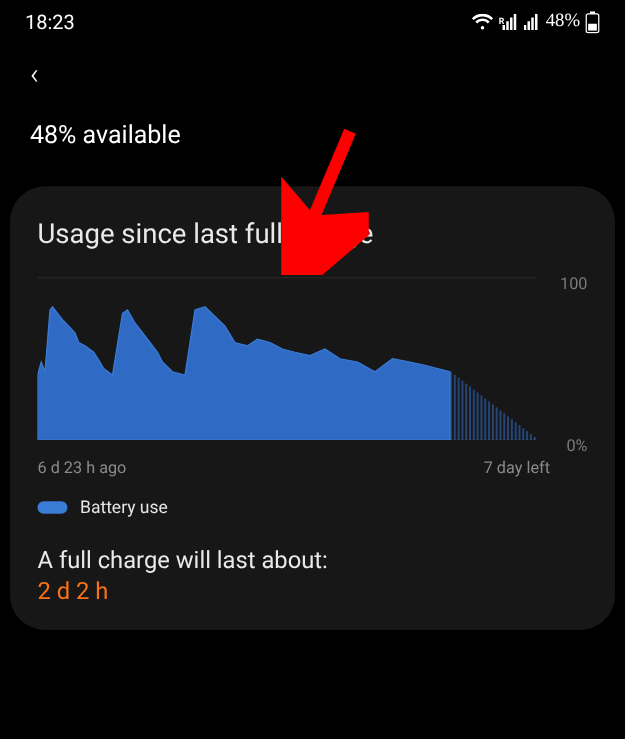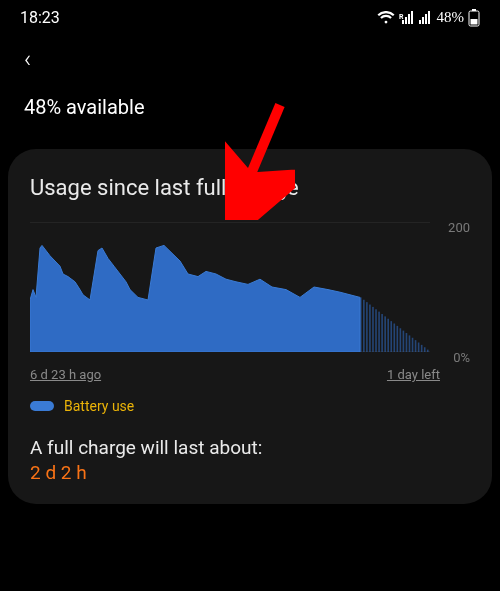--- a/index.html
+++ b/index.html
@@ -11,23 +11,23 @@
   .back-chevron { font-size: 24px; font-weight: 300; }
   .header-title { font-size: 24px; font-weight: 400; }
   .available { padding: 2px 24px 30px 24px; font-size: 20px; font-weight: 400; }
   .card { background: #171717; border-radius: 28px; margin: 0 8px; padding: 26px 22px 20px 22px; }
   .card-title { font-size: 22px; font-weight: 400; color: #eaeaea; margin-bottom: 22px; }
   .chart-wrap { position: relative; height: 135px; margin-bottom: 6px; }
   .chart-svg { position: absolute; left: 0; top: 0; }
   .y-label { position: absolute; right: 0; font-size: 13px; color: #7a7a7a; }
   .y-top { top: -2px; }
   .y-bot { bottom: -8px; }
-  .x-labels { display: flex; justify-content: space-between; font-size: 13px; color: #8a8a8a; margin-top: 10px; padding-right: 30px; text-decoration: underline; }
+  .x-labels { display: flex; justify-content: space-between; font-size: 13px; color: #8a8a8a; margin-top: 10px; padding-right: 30px; }
   .legend { margin-top: 16px; }
-  .legend-row { display: flex; align-items: center; gap: 10px; font-size: 14px; color: #eab308; margin-bottom: 4px; }
+  .legend-row { display: flex; align-items: center; gap: 10px; font-size: 14px; color: #e5e5e5; margin-bottom: 4px; }
   .swatch { width: 24px; height: 10px; border-radius: 5px; }
   .sw-use { background: #3a7bd5; }
   .sw-est { background: #2a3a6a; }
   .full-charge-label { margin-top: 22px; font-size: 19px; color: #eaeaea; }
   .full-charge-value { font-size: 19px; color: #f97316; margin-top: 2px; }
   .arrow { position: absolute; left: 225px; top: 100px; pointer-events: none; }
 </style>
 </head>
 <body>
 
@@ -93,27 +93,27 @@
           <rect x="378.69565217391306" y="113.38260869565218" width="1.6" height="16.61739130434782" fill="#2f6bc4" opacity="0.55"></rect>
           <rect x="381.7391304347826" y="115.75652173913043" width="1.6" height="14.243478260869566" fill="#2f6bc4" opacity="0.55"></rect>
           <rect x="384.7826086956522" y="118.1304347826087" width="1.6" height="11.869565217391298" fill="#2f6bc4" opacity="0.55"></rect>
           <rect x="387.82608695652175" y="120.50434782608696" width="1.6" height="9.495652173913044" fill="#2f6bc4" opacity="0.55"></rect>
           <rect x="390.8695652173913" y="122.87826086956521" width="1.6" height="7.12173913043479" fill="#2f6bc4" opacity="0.55"></rect>
           <rect x="393.9130434782609" y="125.25217391304348" width="1.6" height="4.747826086956522" fill="#2f6bc4" opacity="0.55"></rect>
           <rect x="396.95652173913044" y="127.62608695652175" width="1.6" height="2.373913043478254" fill="#2f6bc4" opacity="0.55"></rect>
           <rect x="400" y="130" width="1.6" height="0" fill="#2f6bc4" opacity="0.55"></rect>
         </g>
     </svg>
-    <span class="y-label y-top">200</span>
+    <span class="y-label y-top">100</span>
     <span class="y-label y-bot">0%</span>
   </div>
 
   <div class="x-labels">
     <span>6 d 23 h ago</span>
-    <span>1 day left</span>
+    <span>7 day left</span>
   </div>
 
   <div class="legend">
     <div class="legend-row">
       <div class="swatch sw-use"></div>
       <span>Battery use</span>
     </div>
   </div>
 
   <div class="full-charge-label">A full charge will last about:</div>

